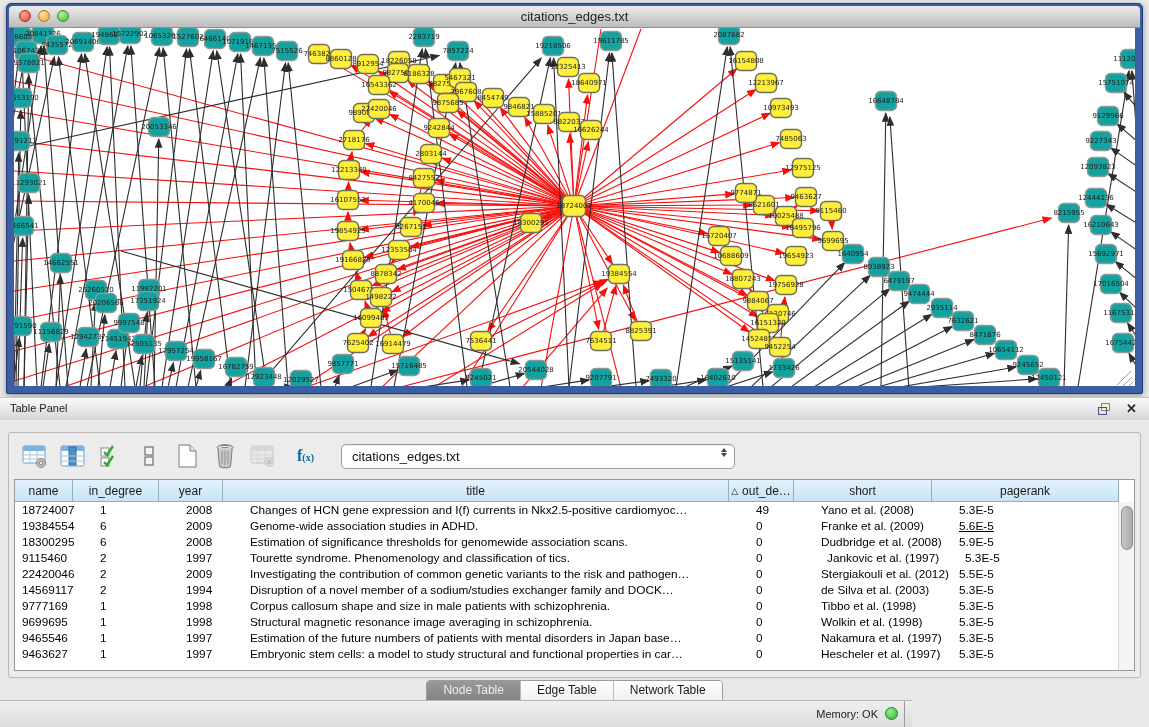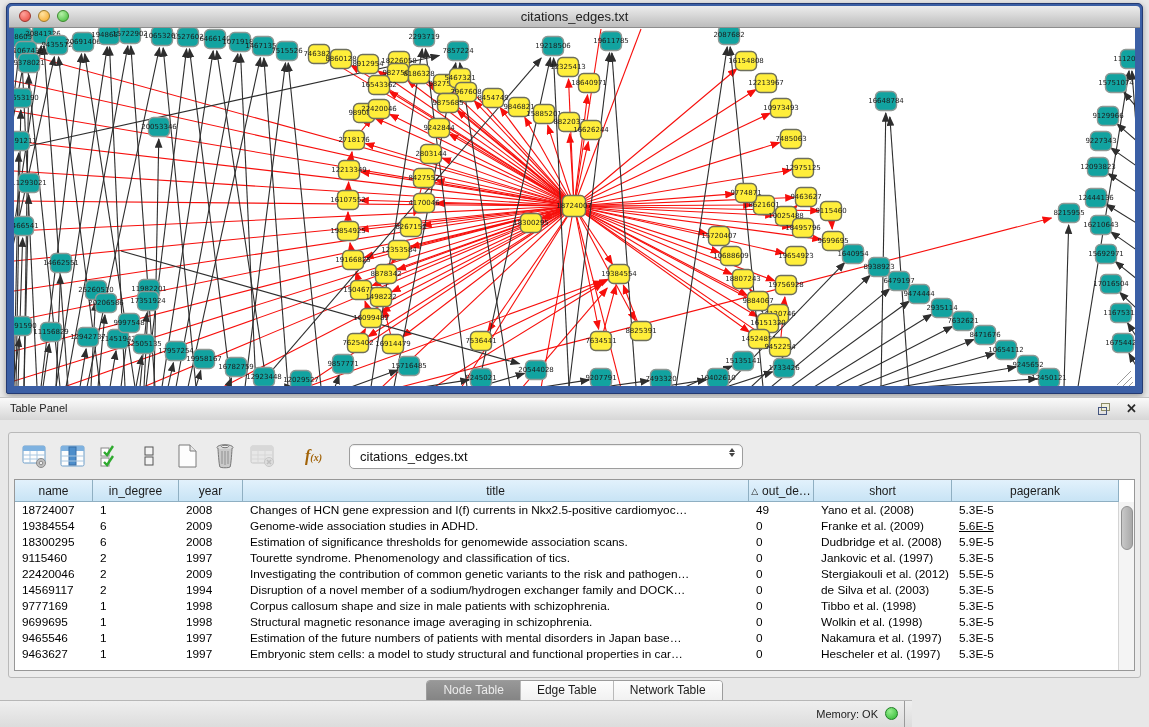--- a/index.html
+++ b/index.html
@@ -32,21 +32,21 @@
       background:linear-gradient(#fafafa,#d6d6d6);border-top:1px solid #c4c4c4;border-bottom:1px solid #a9a9a9;}
   .panel-title{position:absolute;left:10px;top:4px;font-size:11px;color:#222;}
   .ph-icons{position:absolute;right:12px;top:3px;display:flex;gap:14px;align-items:center;}
   .close-x{font-size:13px;font-weight:bold;color:#2b2b2b;line-height:15px;}
   .panel-body{position:absolute;left:0;top:23px;right:0;bottom:0;background:#e8e8e8;}
   .inset{position:absolute;left:8px;right:8px;top:12px;height:244px;background:#ececec;
       border:1px solid #b9b9b9;border-radius:3px;}
   .toolbar{position:absolute;left:12px;top:7px;height:32px;display:flex;align-items:center;gap:11px;}
   .tbtn{width:27px;height:27px;display:flex;align-items:center;justify-content:center;}
   .tbtn.disabled{opacity:.45;filter:grayscale(1);}
-  .fx{font-family:"Liberation Serif",serif;font-style:italic;font-weight:bold;font-size:16px;color:#a16207;margin-left:18px;}
+  .fx{font-family:"Liberation Serif",serif;font-weight:bold;font-size:16px;color:#0369a1;margin-left:10px;}
   .fx small{font-size:10px;font-weight:bold;}
   .combo{position:relative;margin-left:16px;width:392px;height:23px;background:#fff;border:1px solid #9d9d9d;
       border-radius:5px;box-shadow:inset 0 1px 1px rgba(0,0,0,.08);}
   .combo-text{position:absolute;left:10px;top:4px;font-size:13px;color:#111;}
   .combo-arrows{position:absolute;right:7px;top:3px;display:flex;flex-direction:column;gap:1px;}
   .combo-arrows span{width:0;height:0;border-left:3.5px solid transparent;border-right:3.5px solid transparent;}
   .arr-up{border-bottom:4px solid #444;}
   .arr-dn{border-top:4px solid #444;}
   .table-wrap{position:absolute;left:5px;right:5px;top:46px;bottom:6px;background:#fff;
       border:1px solid #979797;overflow:hidden;}
@@ -939,21 +939,21 @@
           <div class="combo">
             <span class="combo-text">citations_edges.txt</span>
             <span class="combo-arrows">
               <span class="arr-up"></span>
                 <span class="arr-dn"></span>
             </span>
           </div>
         </div>
         <div class="table-wrap">
           <div class="thead" id="thead">
-              <div class="hcell" style="width: 78px;">
+              <div class="hcell" style="width: 58px;">
                 <span>name</span>
               </div>
               <div class="hcell" style="width: 86px;">
                 <span>in_degree</span>
               </div>
               <div class="hcell" style="width: 64px;">
                 <span>year</span>
               </div>
               <div class="hcell" style="width: 506px;">
                 <span>title</span>
@@ -996,37 +996,37 @@
                 <div class="tcell" style="width: 65px;">0</div>
                 <div class="tcell" style="width: 138px;">Dudbridge et al. (2008)</div>
                 <div class="tcell" style="width: 170px; flex: 1 1 0%;">5.9E-5</div>
               </div>
               <div class="trow">
                 <div class="tcell" style="width: 78px;">9115460</div>
                 <div class="tcell" style="width: 86px;">2</div>
                 <div class="tcell" style="width: 64px;">1997</div>
                 <div class="tcell" style="width: 506px;">Tourette syndrome. Phenomenology and classification of tics.</div>
                 <div class="tcell" style="width: 65px;">0</div>
-                <div class="tcell" style="width: 138px;">Jankovic et al. (1997)</div>
+                <div class="tcell" style="width: 138px; margin-left: 6px;">Jankovic et al. (1997)</div>
                 <div class="tcell" style="width: 170px; flex: 1 1 0%;">5.3E-5</div>
               </div>
               <div class="trow">
                 <div class="tcell" style="width: 78px;">22420046</div>
                 <div class="tcell" style="width: 86px;">2</div>
                 <div class="tcell" style="width: 64px;">2009</div>
                 <div class="tcell" style="width: 506px;">Investigating the contribution of common genetic variants to the risk and pathogen…</div>
                 <div class="tcell" style="width: 65px;">0</div>
                 <div class="tcell" style="width: 138px;">Stergiakouli et al. (2012)</div>
                 <div class="tcell" style="width: 170px; flex: 1 1 0%;">5.5E-5</div>
               </div>
               <div class="trow">
                 <div class="tcell" style="width: 78px;">14569117</div>
                 <div class="tcell" style="width: 86px;">2</div>
                 <div class="tcell" style="width: 64px;">1994</div>
-                <div class="tcell" style="width: 506px;">Disruption of a novel member of a sodium/hydrogen exchanger family and DOCK…</div>
+                <div class="tcell" style="width: 506px;">Disruption of a novel member of a sodium/studies exchanger family and DOCK…</div>
                 <div class="tcell" style="width: 65px;">0</div>
                 <div class="tcell" style="width: 138px;">de Silva et al. (2003)</div>
                 <div class="tcell" style="width: 170px; flex: 1 1 0%;">5.3E-5</div>
               </div>
               <div class="trow">
                 <div class="tcell" style="width: 78px;">9777169</div>
                 <div class="tcell" style="width: 86px;">1</div>
                 <div class="tcell" style="width: 64px;">1998</div>
                 <div class="tcell" style="width: 506px;">Corpus callosum shape and size in male patients with schizophrenia.</div>
                 <div class="tcell" style="width: 65px;">0</div>

